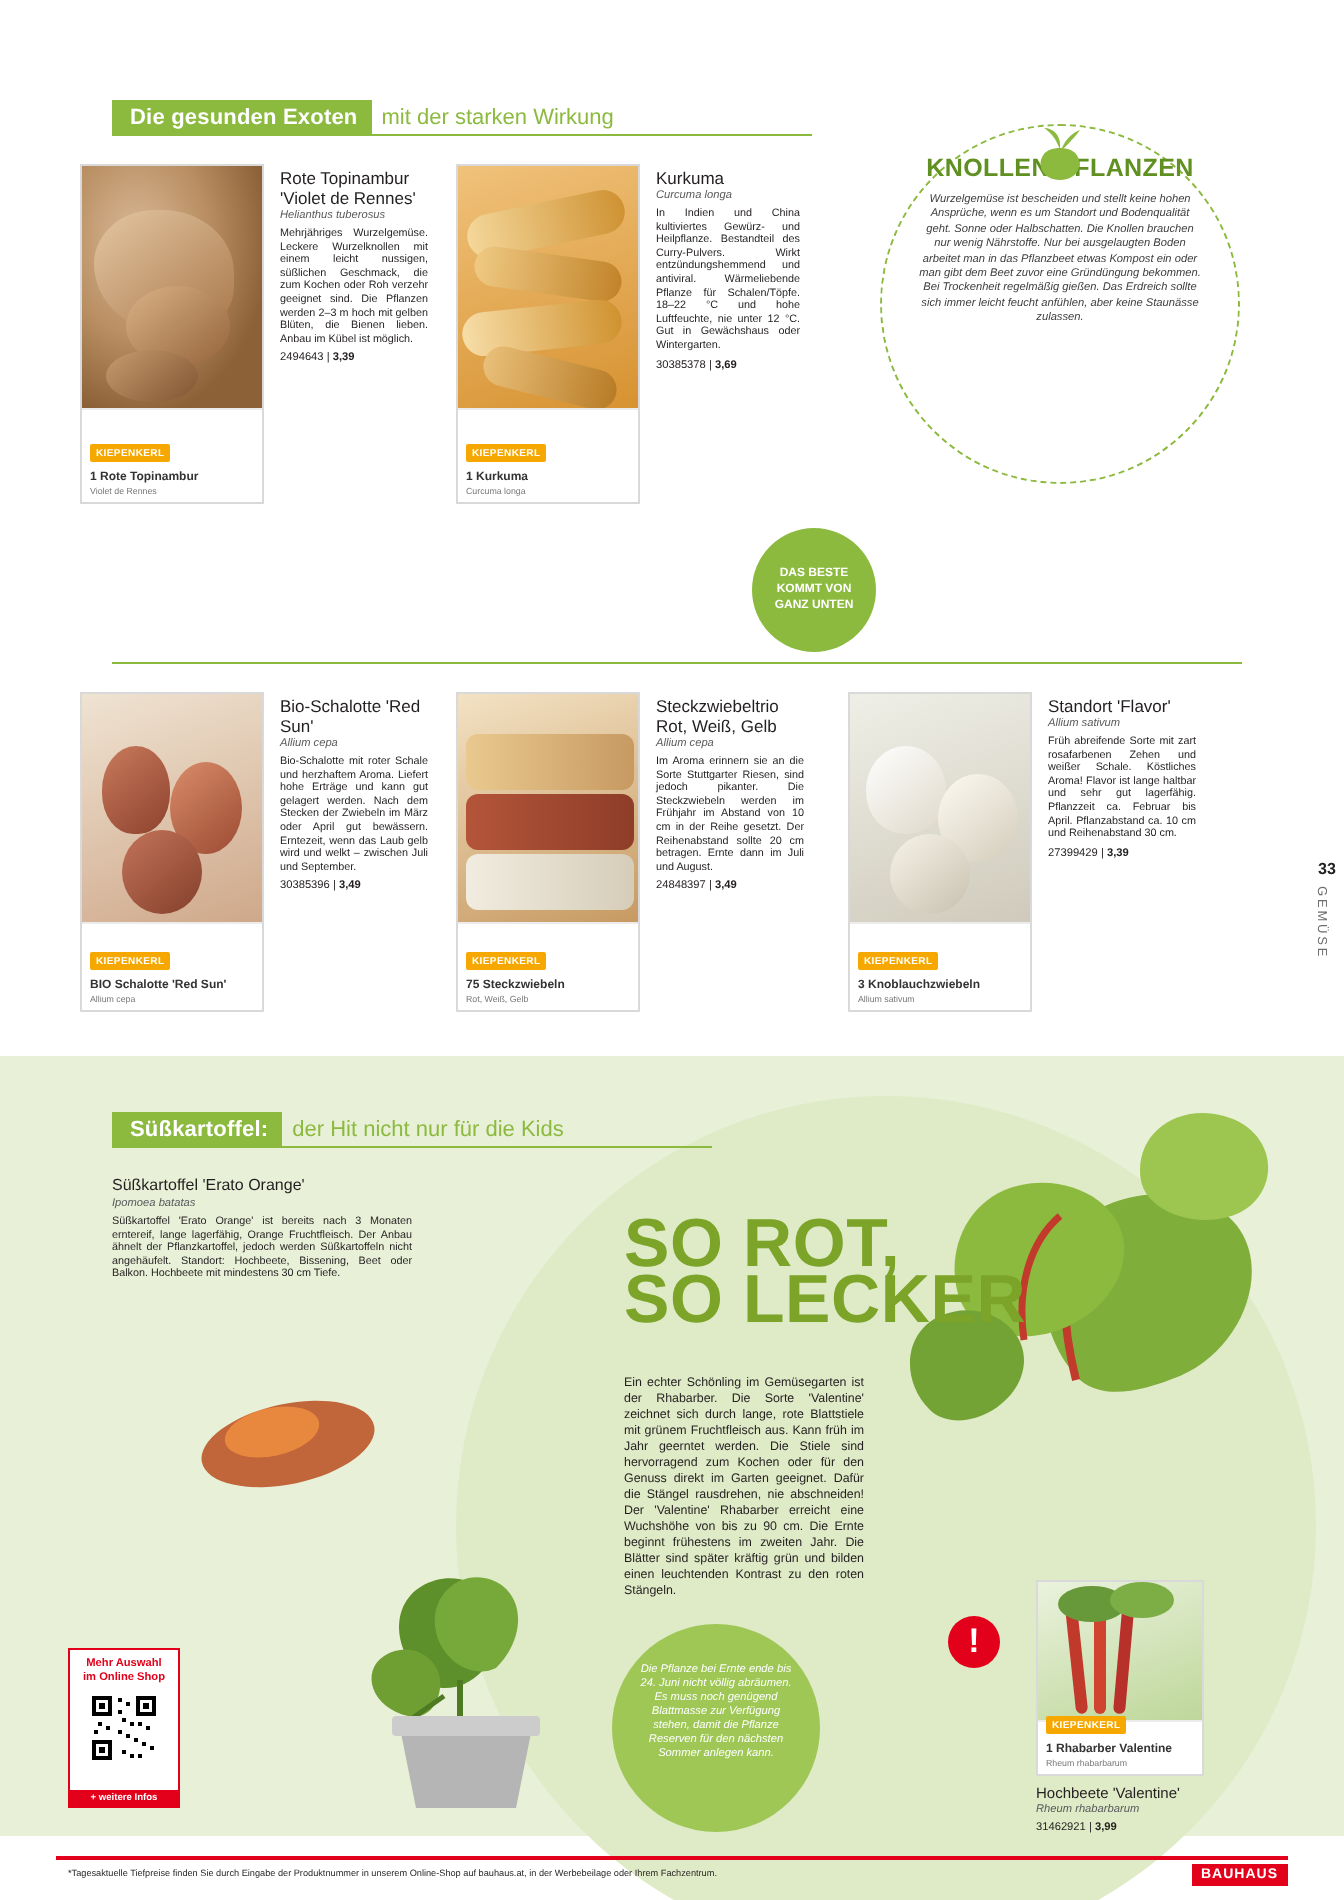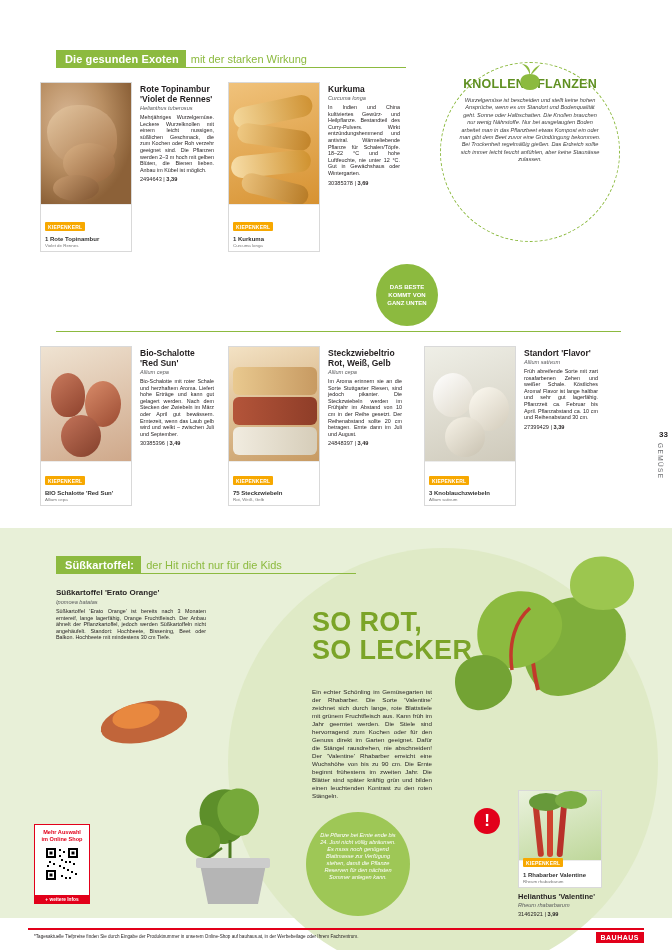--- a/index.html
+++ b/index.html
@@ -82,21 +82,21 @@
   .pack .strip {
     position:absolute; left:0; right:0; bottom:0;
     height:28%;
     background:#ffffff;
     border-top:1px solid #ececec;
   }
 
   
   .ptext { position:absolute; }
   .ptext .pname {
-    font-size:8.5px; font-weight:bold; color:#231f20;
+    font-size:8.5px; font-weight:normal; color:#231f20;
     line-height:10px; margin-bottom:1px;
   }
   .ptext .plat {
     font-size:5.6px; font-style:italic; color:#58595b;
     line-height:7px; margin-bottom:2px;
   }
   .ptext .pdesc {
     font-size:5.4px; color:#231f20; line-height:6.6px;
     text-align:justify;
   }
@@ -146,21 +146,21 @@
     position:absolute;
     background:#e8f0d8;
   }
   .green-circle {
     position:absolute;
     border-radius:50%;
     background:#dfeac6;
   }
   .bigtitle {
     position:absolute;
-    font-size:27px; font-weight:bold; color:#7ba428;
+    font-size:34px; font-weight:bold; color:#7ba428;
     line-height:28px; letter-spacing:0.3px;
   }
   .body-col {
     position:absolute;
     font-size:6.2px; line-height:8px; color:#231f20;
     text-align:justify;
   }
   .warn-circle {
     position:absolute;
     width:104px; height:104px; border-radius:50%;
@@ -437,21 +437,21 @@
       <div style="position:absolute;left:10px;top:2px;width:34px;height:18px;border-radius:50%;background:#67993a;"></div>
       <div style="position:absolute;left:36px;top:0px;width:32px;height:18px;border-radius:50%;background:#7cae45;"></div>
     </div>
     <div class="strip"></div>
     <div class="logo">KIEPENKERL</div>
     <div class="packname">1 Rhabarber Valentine</div>
     <div class="packsub">Rheum rhabarbarum</div>
   </div>
 
   <div class="ptext" style="left:518px; top:892px; width:88px;">
-    <div class="pname" style="font-size:7.5px;line-height:9px;">Helianthus 'Valentine'</div>
+    <div class="pname" style="font-size:7.5px;line-height:9px;">Hochbeete 'Valentine'</div>
     <div class="plat">Rheum rhabarbarum</div>
     <div class="pprice" style="margin-top:1px;">
       <span>31462921</span>
       <span>|</span>
       <b>3,99</b>
     </div>
   </div>
 
   <div class="qr-box" style="left:34px; top:824px; width:56px; height:80px;">
     <div class="t">

